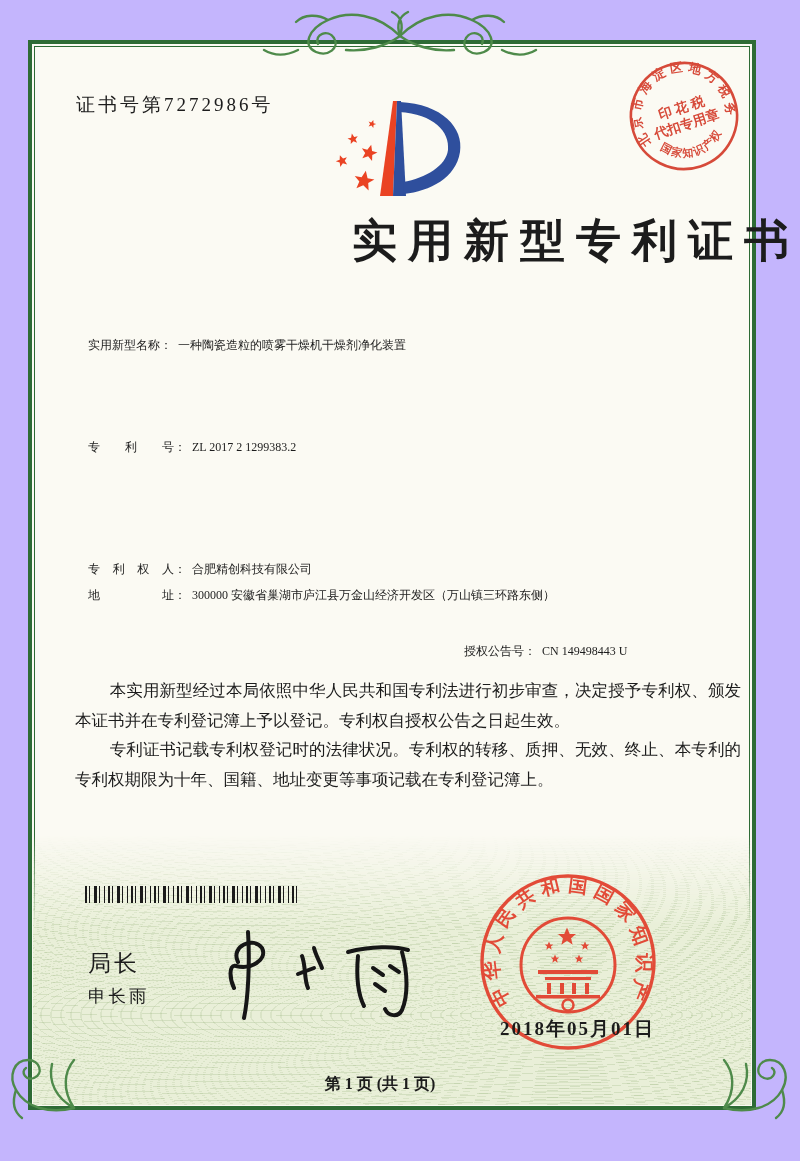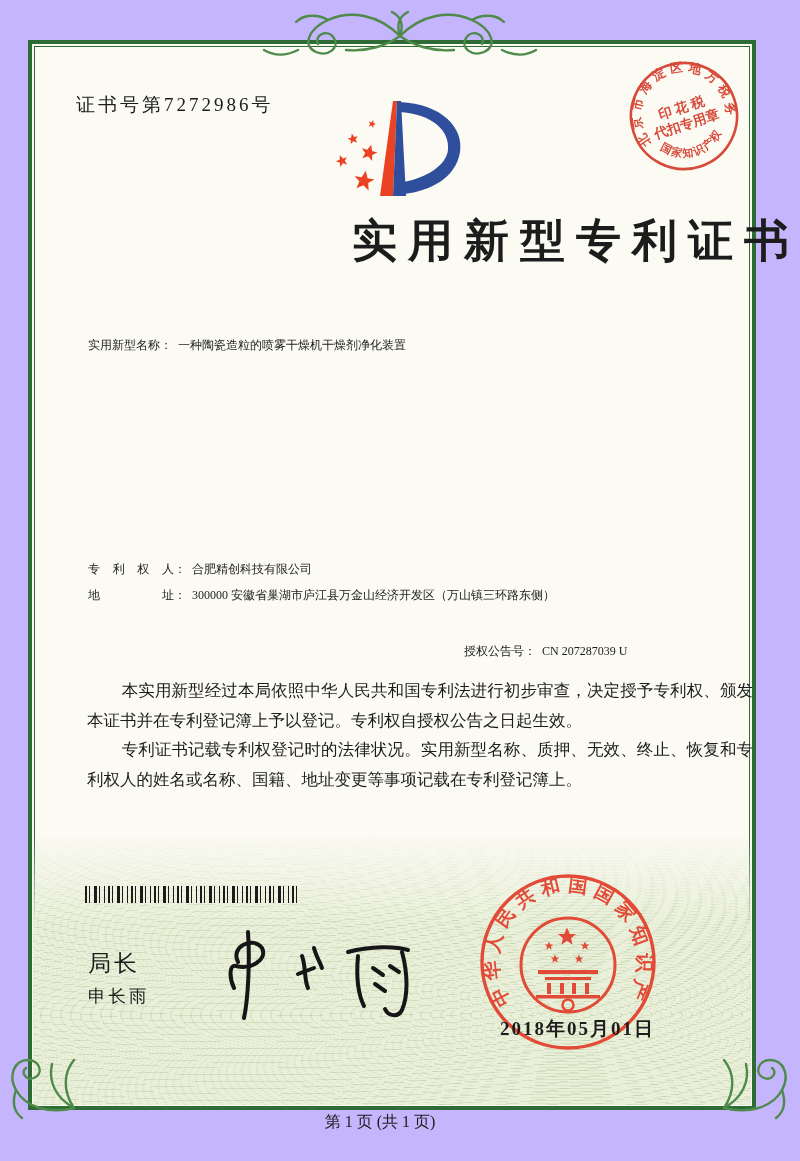--- a/index.html
+++ b/index.html
@@ -34,41 +34,41 @@
     font-size:45px;font-weight:bold;letter-spacing:11px;}
 
   .field-row{position:absolute;left:76px;font-size:12px;line-height:29px;white-space:nowrap;margin-left:12px;}
   .fl{display:inline-block;width:86px;text-align:justify;text-align-last:justify;vertical-align:top;}
   .fl.auto{width:auto;text-align:left;text-align-last:auto;}
   .colon{margin-right:6px;}
   .fv{vertical-align:top;}
   .fv.wrap{display:inline-block;width:548px;white-space:normal;}
 
   .paragraphs{position:absolute;left:75px;top:676px;width:666px;
-    font-size:16.5px;line-height:29.5px;text-align:justify;margin-left:12px;}
+    font-size:16.5px;line-height:29.5px;text-align:justify;}
   .paragraphs p{margin:0;text-indent:2.1em;}
 
   .barcode{position:absolute;left:85px;top:886px;width:212px;height:17px;
     background-image:repeating-linear-gradient(90deg,
       #1b1b1b 0 2px, rgba(0,0,0,0) 2px 4px,
       #1b1b1b 4px 5px, rgba(0,0,0,0) 5px 9px,
       #1b1b1b 9px 12px, rgba(0,0,0,0) 12px 14px,
       #1b1b1b 14px 15px, rgba(0,0,0,0) 15px 19px,
       #1b1b1b 19px 20px, rgba(0,0,0,0) 20px 23px);}
 
   .director-title{position:absolute;left:88px;top:948px;font-size:23px;letter-spacing:3px;}
   .director-name{position:absolute;left:88px;top:984px;font-size:17.5px;letter-spacing:3px;}
   .signature{position:absolute;left:210px;top:922px;z-index:3;}
 
   .tax-stamp{position:absolute;left:616px;top:48px;z-index:3;opacity:.9;}
   .office-seal{position:absolute;left:468px;top:862px;z-index:3;opacity:.93;}
   .seal-date{position:absolute;left:500px;top:1016px;z-index:4;
     font-size:19px;font-weight:bold;letter-spacing:2px;}
 
-  .footer{position:absolute;left:0;top:1112px;width:760px;text-align:center;font-size:16px;}
+  .footer{position:absolute;left:0;top:1074px;width:760px;text-align:center;font-size:16px;font-weight:bold;}
 
   .logo{position:absolute;left:312px;top:92px;}
   .ornament-top{position:absolute;left:258px;top:6px;z-index:2;}
   .ornament-bl{position:absolute;left:4px;top:1050px;z-index:2;}
   .ornament-br{position:absolute;left:716px;top:1050px;z-index:2;transform:scaleX(-1);}
   svg text{font-family:"Liberation Serif","DejaVu Serif",serif;}
 </style>
 </head>
 <body>
 
@@ -139,33 +139,36 @@
       <polygon fill="#ea4323" points="81,9 85,9 81,104 68,104"></polygon>
       <polygon fill="#2f4f9d" points="85,9 89,9 94,104 81,104"></polygon>
       <path fill="#2f4f9d" d="M88,10 C130,12 152,36 148,60 C144,86 118,99 92,102 L91,90 C114,86 134,74 136,58 C138,40 122,22 87,20 Z"></path>
     </svg>
 
     <div class="title">实用新型专利证书</div>
 
     <div class="field-row" style="top:331px">
       <span class="fl auto">实用新型名称</span><span class="colon">：</span><span class="fv">一种陶瓷造粒的喷雾干燥机干燥剂净化装置</span>
     </div>
+    <div class="field-row" style="top:433px">
+      <span class="fl">专利号</span><span class="colon">：</span><span class="fv">ZL 2017 2 1299383.2</span>
+    </div>
     <div class="field-row" style="top:555px">
       <span class="fl">专利权人</span><span class="colon">：</span><span class="fv">合肥精创科技有限公司</span>
     </div>
     <div class="field-row" style="top:581px">
       <span class="fl">地址</span><span class="colon">：</span><span class="fv wrap">300000 安徽省巢湖市庐江县万金山经济开发区（万山镇三环路东侧）</span>
     </div>
     <div class="field-row" style="top:637px;left:452px">
-      <span class="fl auto">授权公告号</span><span class="colon">：</span><span class="fv">CN 207287039 U</span>
+      <span class="fl auto">授权公告号</span><span class="colon">：</span><span class="fv">CN 149498443 U</span>
     </div>
 
     <div class="paragraphs">
       <p>本实用新型经过本局依照中华人民共和国专利法进行初步审查，决定授予专利权、颁发本证书并在专利登记簿上予以登记。专利权自授权公告之日起生效。</p>
-      <p>专利证书记载专利权登记时的法律状况。实用新型名称、质押、无效、终止、恢复和专利权人的姓名或名称、国籍、地址变更等事项记载在专利登记簿上。</p>
+      <p>专利证书记载专利权登记时的法律状况。专利权的转移、质押、无效、终止、本专利的专利权期限为十年、国籍、地址变更等事项记载在专利登记簿上。</p>
     </div>
 
     <div class="barcode"></div>
 
     <div class="director-title">局长</div>
     <div class="director-name">申长雨</div>
 
     <svg class="signature" width="210" height="100" viewBox="0 0 210 100">
       <g fill="none" stroke="#161616" stroke-width="4" stroke-linecap="round">
         <path d="M28,40 C20,24 44,14 52,26 C58,38 40,48 26,44 C18,42 20,58 24,66"></path>

